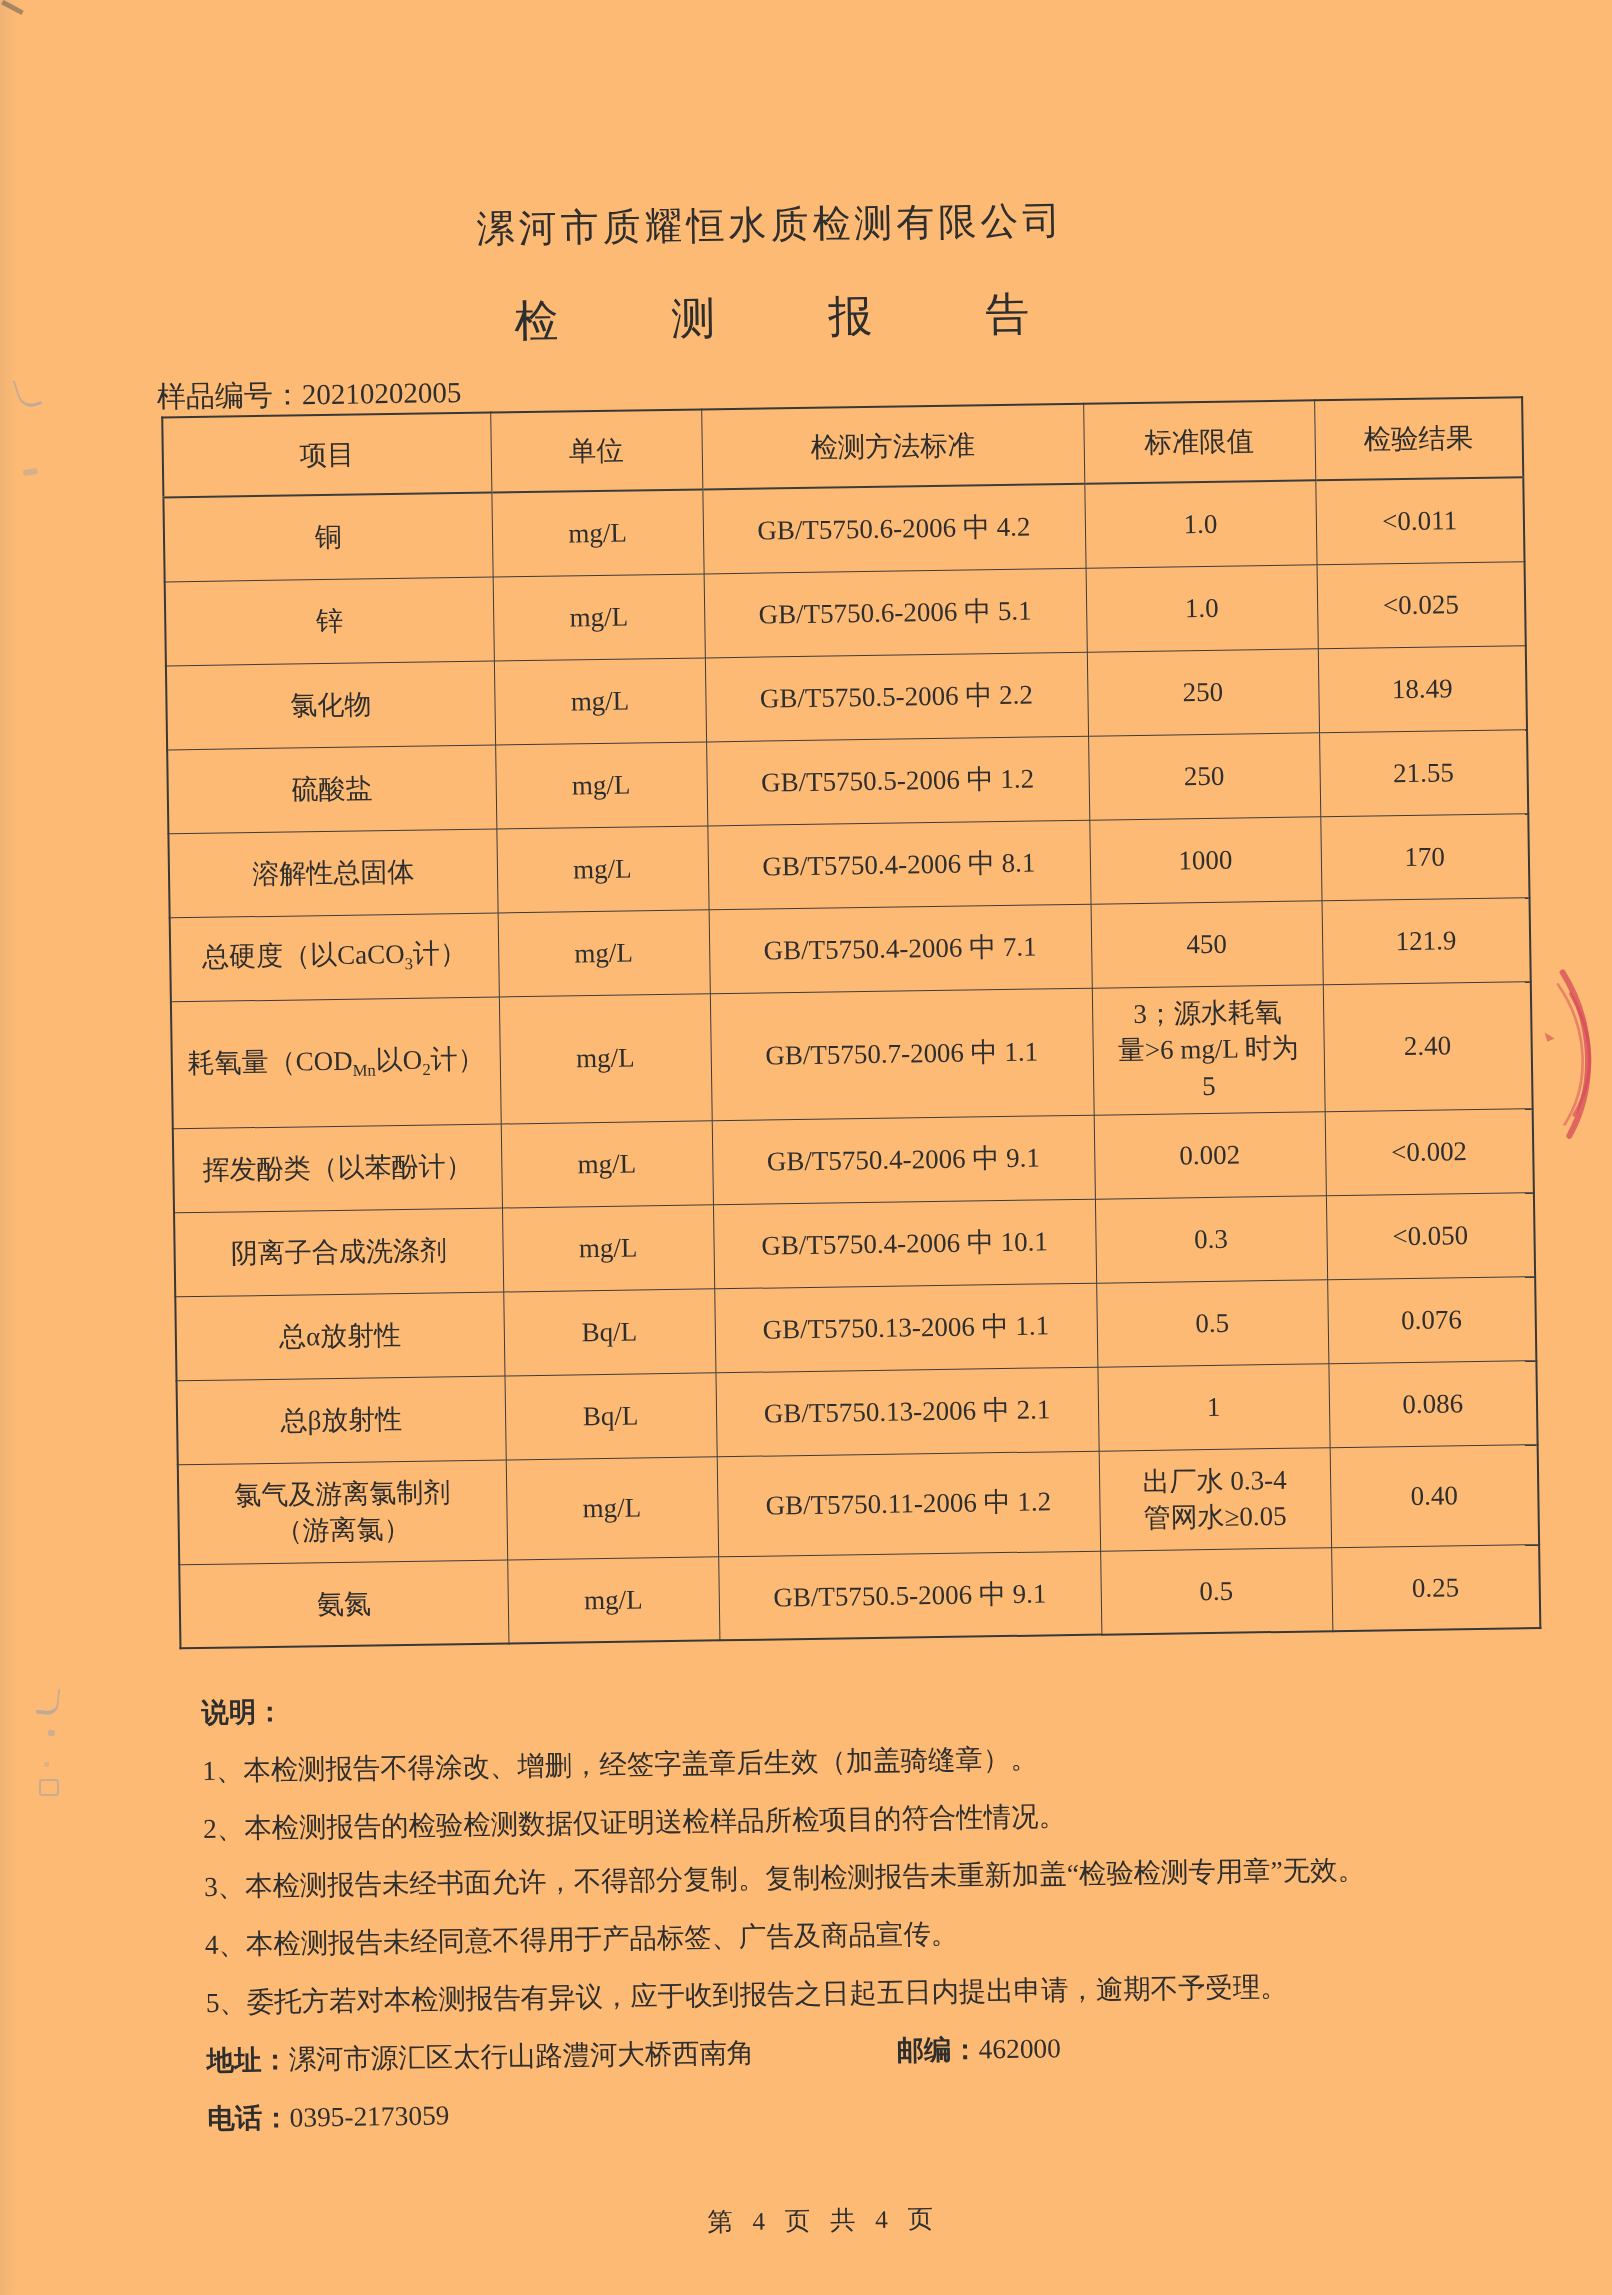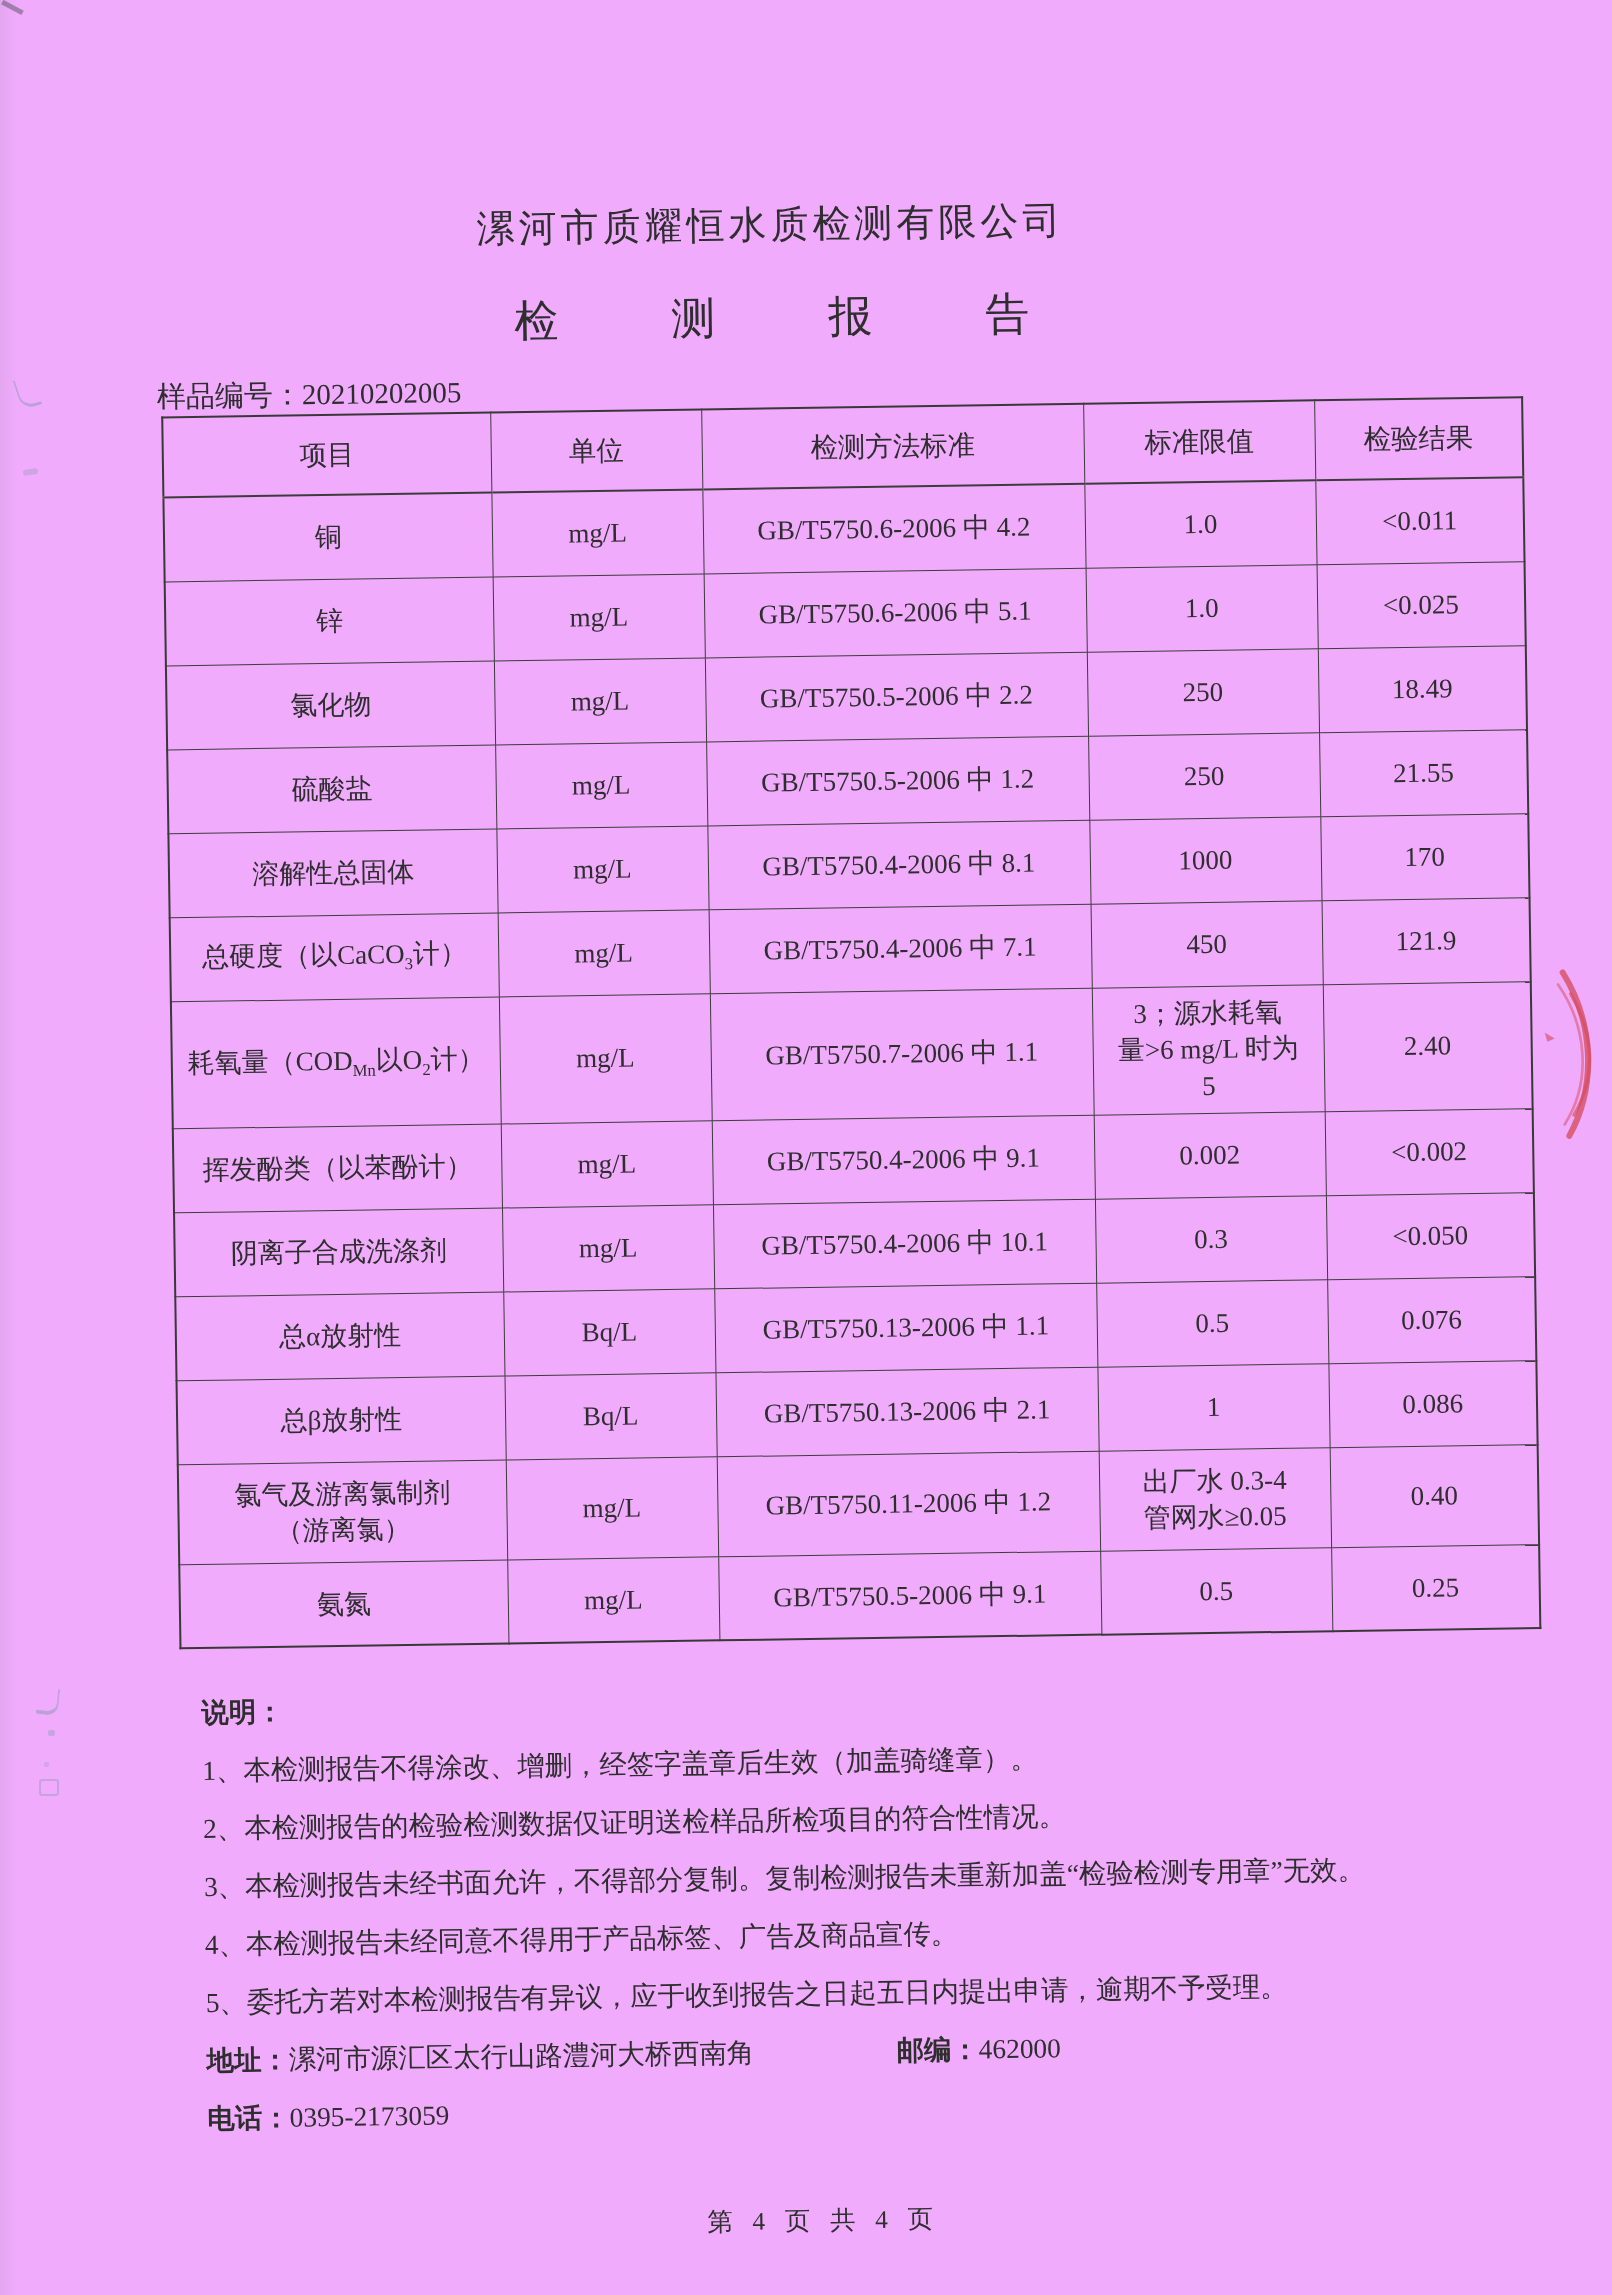--- a/index.html
+++ b/index.html
@@ -1,18 +1,18 @@
 <!DOCTYPE html>
 <html style="font-size:10.7px"><head>
 <meta charset="utf-8">
 <style>
   html,body{margin:0;padding:0;background:#d9d9d9;}
   .page{
     position:relative;width:1613px;height:2295px;overflow:hidden;
-    background:#f0abfc;
+    background:#fdba74;
     font-family:"Liberation Serif","DejaVu Serif",serif;
     color:#2e2e2e;
   }
   .page::before{
     content:"";position:absolute;left:0;top:0;width:17.4px;height:100%;
     background:linear-gradient(to right,rgba(120,120,125,0.10),rgba(120,120,125,0));
     pointer-events:none;
   }
   .content{
     position:absolute;left:0;top:0;width:1613px;height:2295px;

